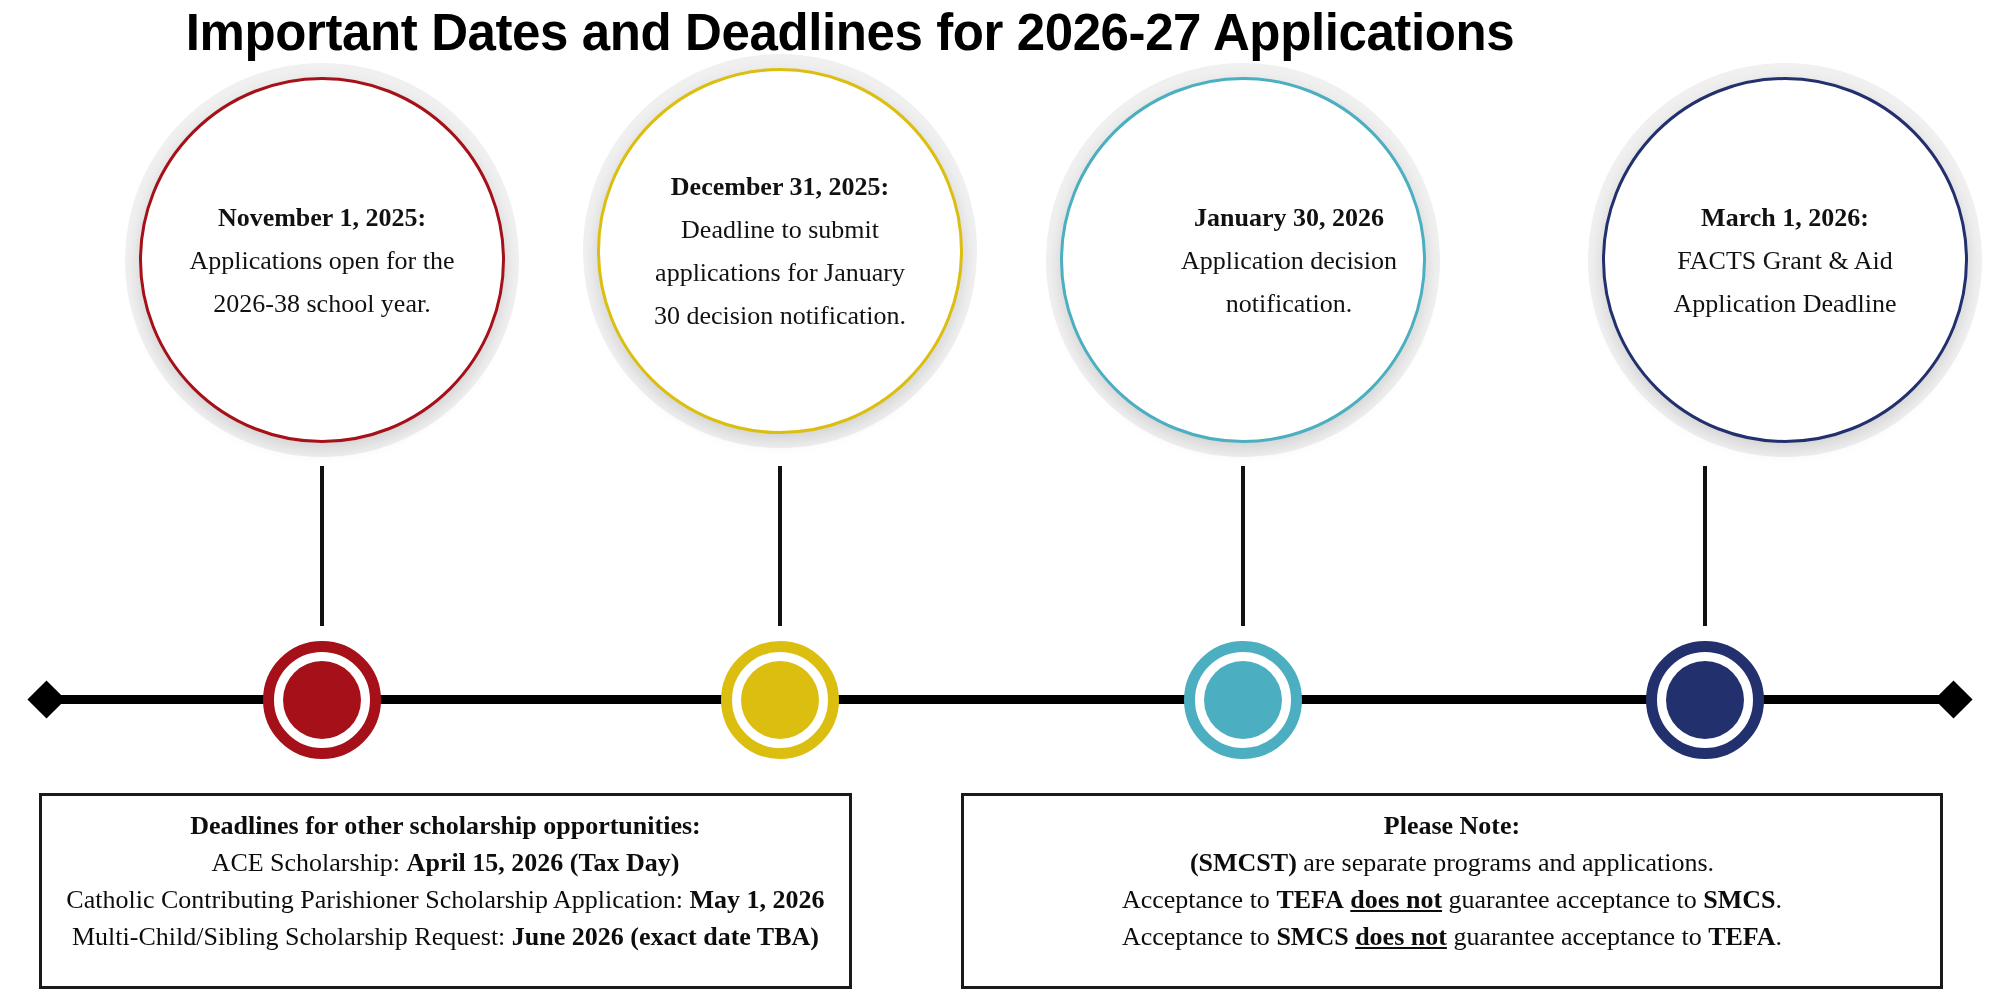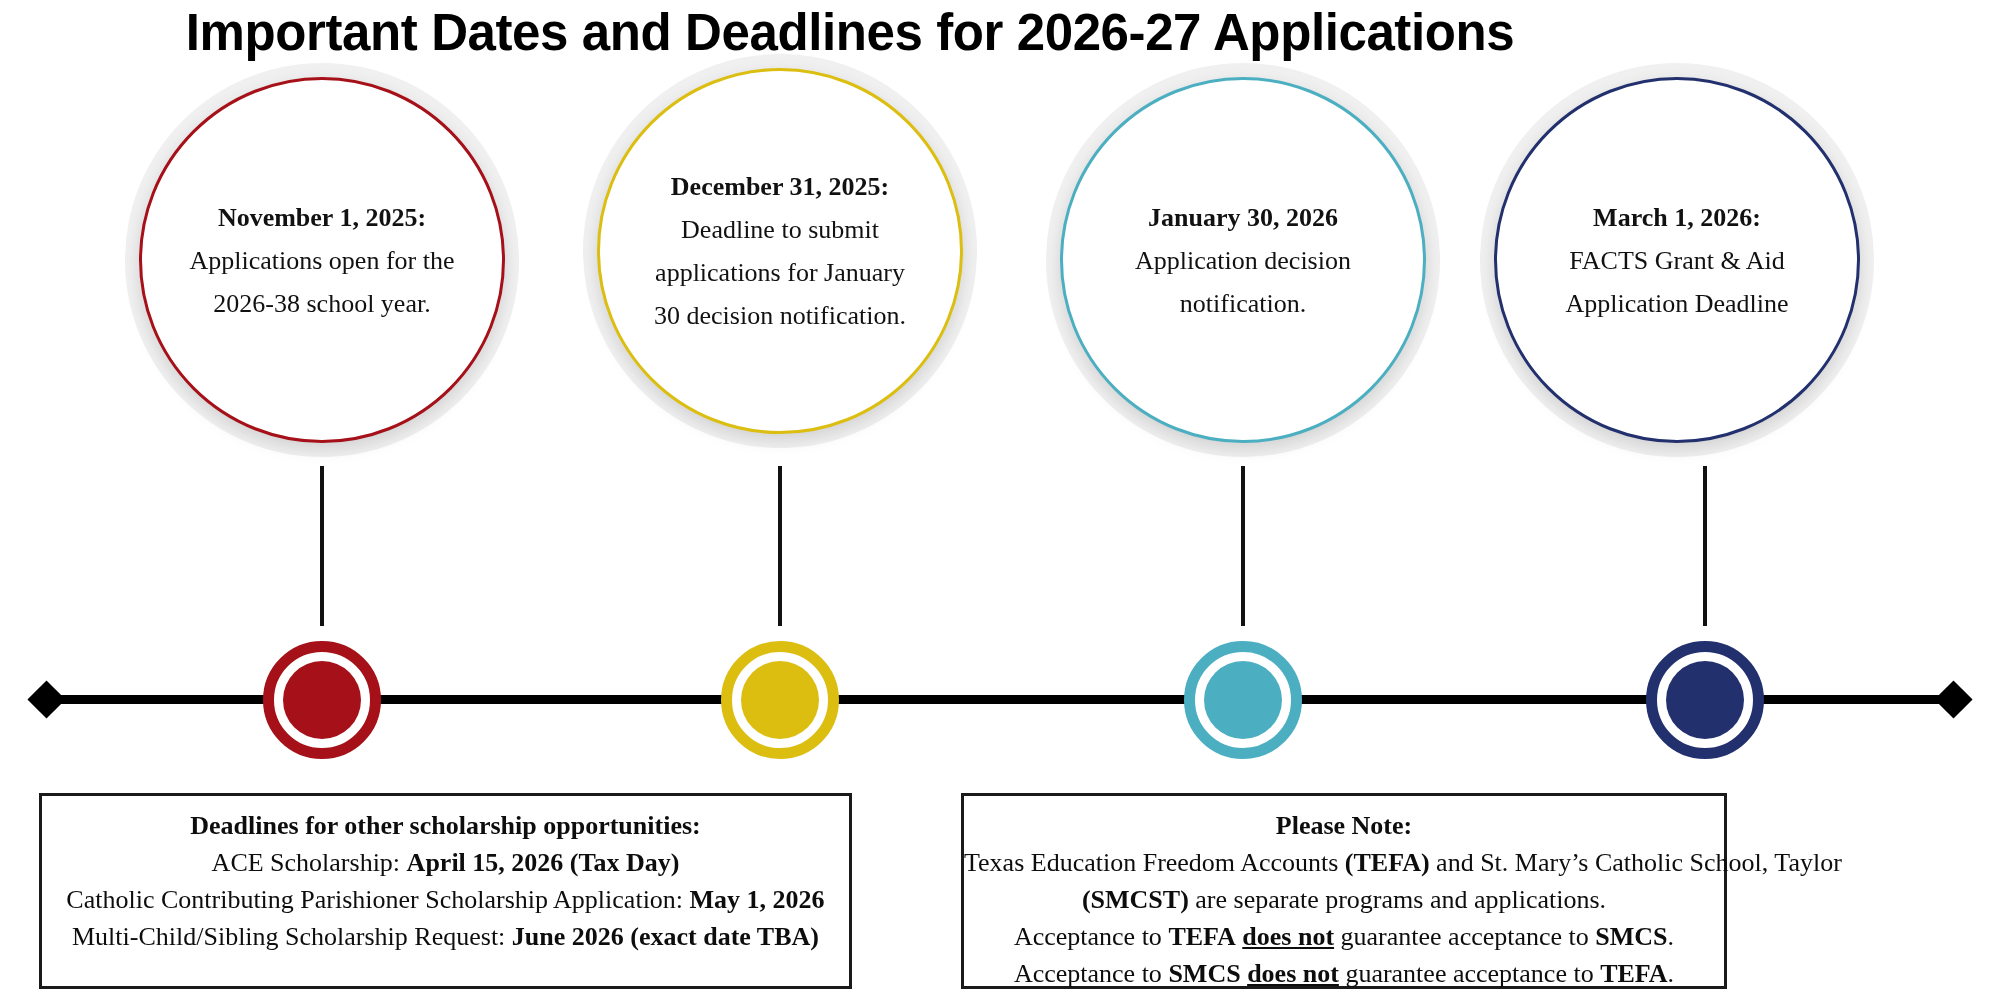--- a/index.html
+++ b/index.html
@@ -144,28 +144,28 @@
     </div>
   </div>
 
   <div class="bubble" id="bubble-1" style="left: 597px; top: 68px; border-color: rgb(220, 190, 16);">
     <div class="bubble-inner">
       <span class="bubble-date">December 31, 2025:</span>
       <span class="bubble-desc">Deadline to submit applications for January 30 decision notification.</span>
     </div>
   </div>
 
-  <div class="bubble" id="bubble-2" style="left: 1060px; top: 77px; border-color: rgb(75, 175, 193);">
+  <div class="bubble" id="bubble-2" style="left: 1060px; top: 77px; border-color: rgb(75, 175, 193); justify-content: flex-end;">
     <div class="bubble-inner">
       <span class="bubble-date">January 30, 2026</span>
       <span class="bubble-desc">Application decision notification.</span>
     </div>
   </div>
 
-  <div class="bubble" id="bubble-3" style="left: 1494px; top: 77px; border-color: rgb(34, 48, 110);">
+  <div class="bubble" id="bubble-3" style="left: 1602px; top: 77px; border-color: rgb(34, 48, 110);">
     <div class="bubble-inner">
       <span class="bubble-date">March 1, 2026:</span>
       <span class="bubble-desc">FACTS Grant &amp; Aid Application Deadline</span>
     </div>
   </div>
 
   <div class="stem" id="stem-0" style="left:320px; top:466px; height:160px;"></div>
   <div class="stem" id="stem-1" style="left:778px; top:466px; height:160px;"></div>
   <div class="stem" id="stem-2" style="left:1241px; top:466px; height:160px;"></div>
   <div class="stem" id="stem-3" style="left:1703px; top:466px; height:160px;"></div>
@@ -187,21 +187,20 @@
     <div class="marker-core" style="background: rgb(34, 48, 110);"></div>
   </div>
 
   <div class="note-box" id="note-scholarships" style="left:39px; top:793px; width:813px; height:196px;">
     <div class="note-line heading">Deadlines for other scholarship opportunities:</div>
     <div class="note-line" id="sch-line-0">ACE Scholarship: <b>April 15, 2026 (Tax Day)</b></div>
     <div class="note-line" id="sch-line-1">Catholic Contributing Parishioner Scholarship Application: <b>May 1, 2026</b></div>
     <div class="note-line" id="sch-line-2">Multi-Child/Sibling Scholarship Request: <b>June 2026 (exact date TBA)</b></div>
   </div>
 
-  <div class="note-box" id="note-please" style="left:961px; top:793px; width:766px; height:196px;">
+  <div class="note-box" id="note-please" style="left:961px; top:793px; width:982px; height:196px;">
     <div class="note-line heading">Please Note:</div>
-    <div class="note-line" id="pn-line-0"><span>Texas Education Freedom Accounts </span><b>(TEFA)</b><span> and St. Mary’s Catholic School, Taylor</span></div>
     <div class="note-line" id="pn-line-1"><b>(SMCST)</b><span> are separate programs and applications.</span></div>
     <div class="note-line" id="pn-line-2"><span>Acceptance to </span><b>TEFA</b><span> </span><u>does not</u><span> guarantee acceptance to </span><b>SMCS</b><span>.</span></div>
     <div class="note-line" id="pn-line-3"><span>Acceptance to </span><b>SMCS</b><span> </span><u>does not</u><span> guarantee acceptance to </span><b>TEFA</b><span>.</span></div>
   </div>
 
 </div>
 
 </body></html>

